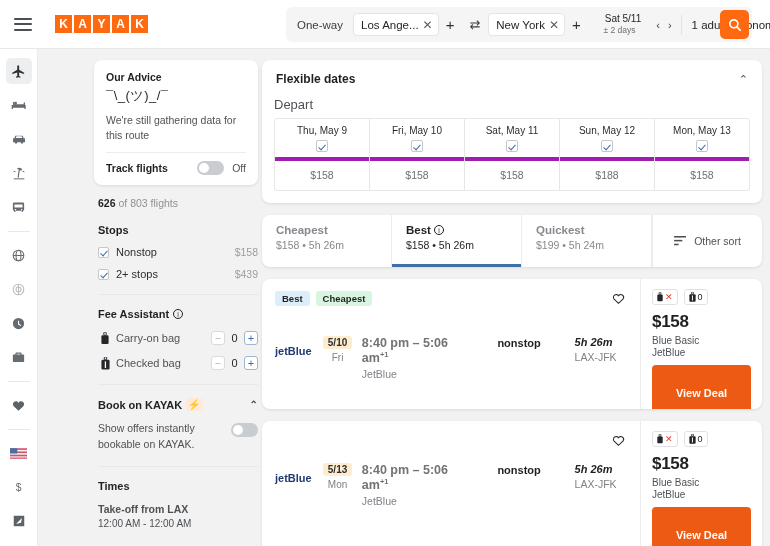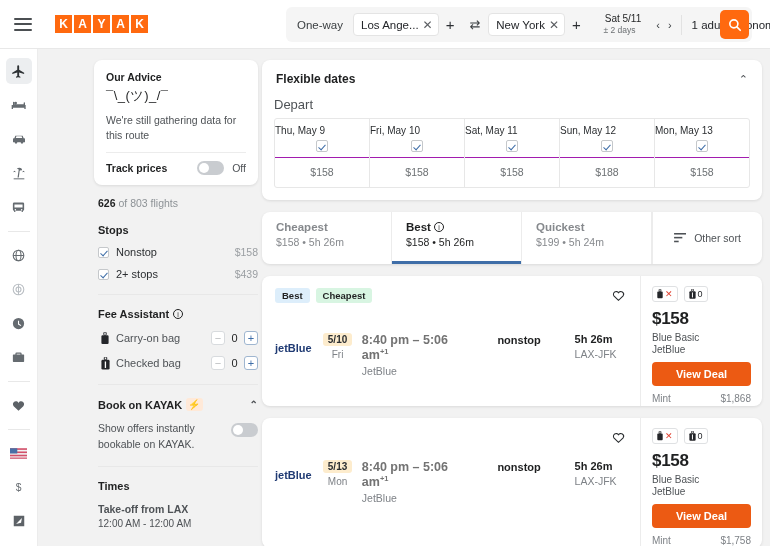--- a/index.html
+++ b/index.html
@@ -163,21 +163,21 @@
     display: flex; align-items: center; justify-content: space-between;
     padding: 12px 14px 11px;
   }
   .flex-title { font-size: 12px; font-weight: bold; color: #1f2021; }
   .flex-chev { font-size: 11px; color: #4e5256; cursor: pointer; }
   .flex-body { padding: 0 12px 12px; }
   .depart-lbl { font-size: 13px; color: #4e5256; margin-bottom: 6px; }
   .daygrid { display: flex; border: 1px solid #e7e7e7; border-radius: 3px; overflow: hidden; }
   .daycol { flex: 1; border-right: 1px solid #e7e7e7; }
   .daycol:last-child { border-right: none; }
-  .daycol .dtop { padding: 6px 0 5px; border-bottom: 1px solid #a21caf; }
+  .daycol .dtop { padding: 6px 0 5px; text-align: center; border-bottom: 4px solid #a21caf; }
   .daycol .dname { font-size: 10px; color: #2b2e31; }
   .dcheck {
     width: 12px; height: 12px; border: 1px solid #c5c8cb; border-radius: 2px;
     margin: 4px auto 0; position: relative; background: #fff; cursor: pointer;
   }
   .dcheck::after {
     content: ""; position: absolute; left: 3px; top: 1.5px;
     width: 3px; height: 6px; border: solid #3f6ea8; border-width: 0 1.5px 1.5px 0;
     transform: rotate(42deg);
   }
@@ -218,39 +218,39 @@
   .datebadge { width: 34px; text-align: center; margin-left: 8px; }
   .datebadge .db { background: #fdeccd; border-radius: 3px; font-size: 10px; font-weight: bold; color: #2b2e31; padding: 1px 0; }
   .datebadge .dw { font-size: 10px; color: #7e8287; margin-top: 3px; }
   .times { margin-left: 10px; }
   .times .t1 { font-size: 12.5px; font-weight: bold; color: #737373; }
   .times .t1 sup { font-size: 7.5px; vertical-align: super; }
   .times .t2 { font-size: 10.5px; color: #7e8287; margin-top: 3px; }
   .stops { width: 92px; margin-left: 38px; padding-top: 1px; }
   .stops .s1 { font-size: 11px; font-weight: bold; color: #1f2021; }
   .dur { width: 78px; }
-  .dur .d1 { font-size: 11px; font-weight: bold; color: #1f2021; }
+  .dur .d1 { font-size: 11px; font-weight: bold; color: #1f2021; font-style: italic; }
   .dur .d2 { font-size: 10.5px; color: #7e8287; margin-top: 3px; }
 
   .fcard-right {
     width: 122px; border-left: 1px solid #ececec; padding: 10px 11px 0; position: relative;
   }
   .bagbadges { display: flex; gap: 6px; }
   .bagbadge {
     border: 1px solid #dfe1e3; border-radius: 3px; height: 16px;
     display: flex; align-items: center; gap: 2px; padding: 0 4px;
     font-size: 9px; color: #24262a;
   }
   .bagbadge .xmark { color: #e03f2e; font-size: 9px; }
   .price { font-size: 17px; font-weight: bold; color: #1f2021; margin-top: 7px; letter-spacing: -.3px; }
   .fare { font-size: 10px; color: #4e5256; margin-top: 3px; }
   .carrier { font-size: 10px; color: #4e5256; margin-top: 1px; }
   .viewdeal {
     background: #ec5a13; color: #fff; font-size: 11px; font-weight: bold;
-    text-align: center; border-radius: 4px; padding: 6px 0; margin-top: 7px; cursor: pointer;
+    text-align: center; border-radius: 4px; padding: 22px 0; margin-top: 7px; cursor: pointer;
   }
   .mintrow { display: flex; justify-content: space-between; margin-top: 7px; font-size: 10px; color: #7e8287; }
 </style>
 </head>
 <body>
 
 <div class="topbar">
   <div class="hamburger">
     <span></span>
       <span></span>
@@ -391,21 +391,21 @@
 </div>
 
 <div class="filters">
 
   <div class="advice-card">
     <div class="advice-title">Our Advice</div>
     <div class="advice-shrug">¯\_(ツ)_/¯</div>
     <div class="advice-text">We're still gathering data for this route</div>
     <div class="advice-rule"></div>
     <div class="track-row">
-      <span class="track-label">Track prices</span>
+      <span class="track-label">Track flights</span>
       <span class="toggle"></span>
       <span class="track-off">Off</span>
     </div>
   </div>
 
   <div class="flightcount">
     <b>626</b>
     <span>of 803 flights</span>
   </div>
 

